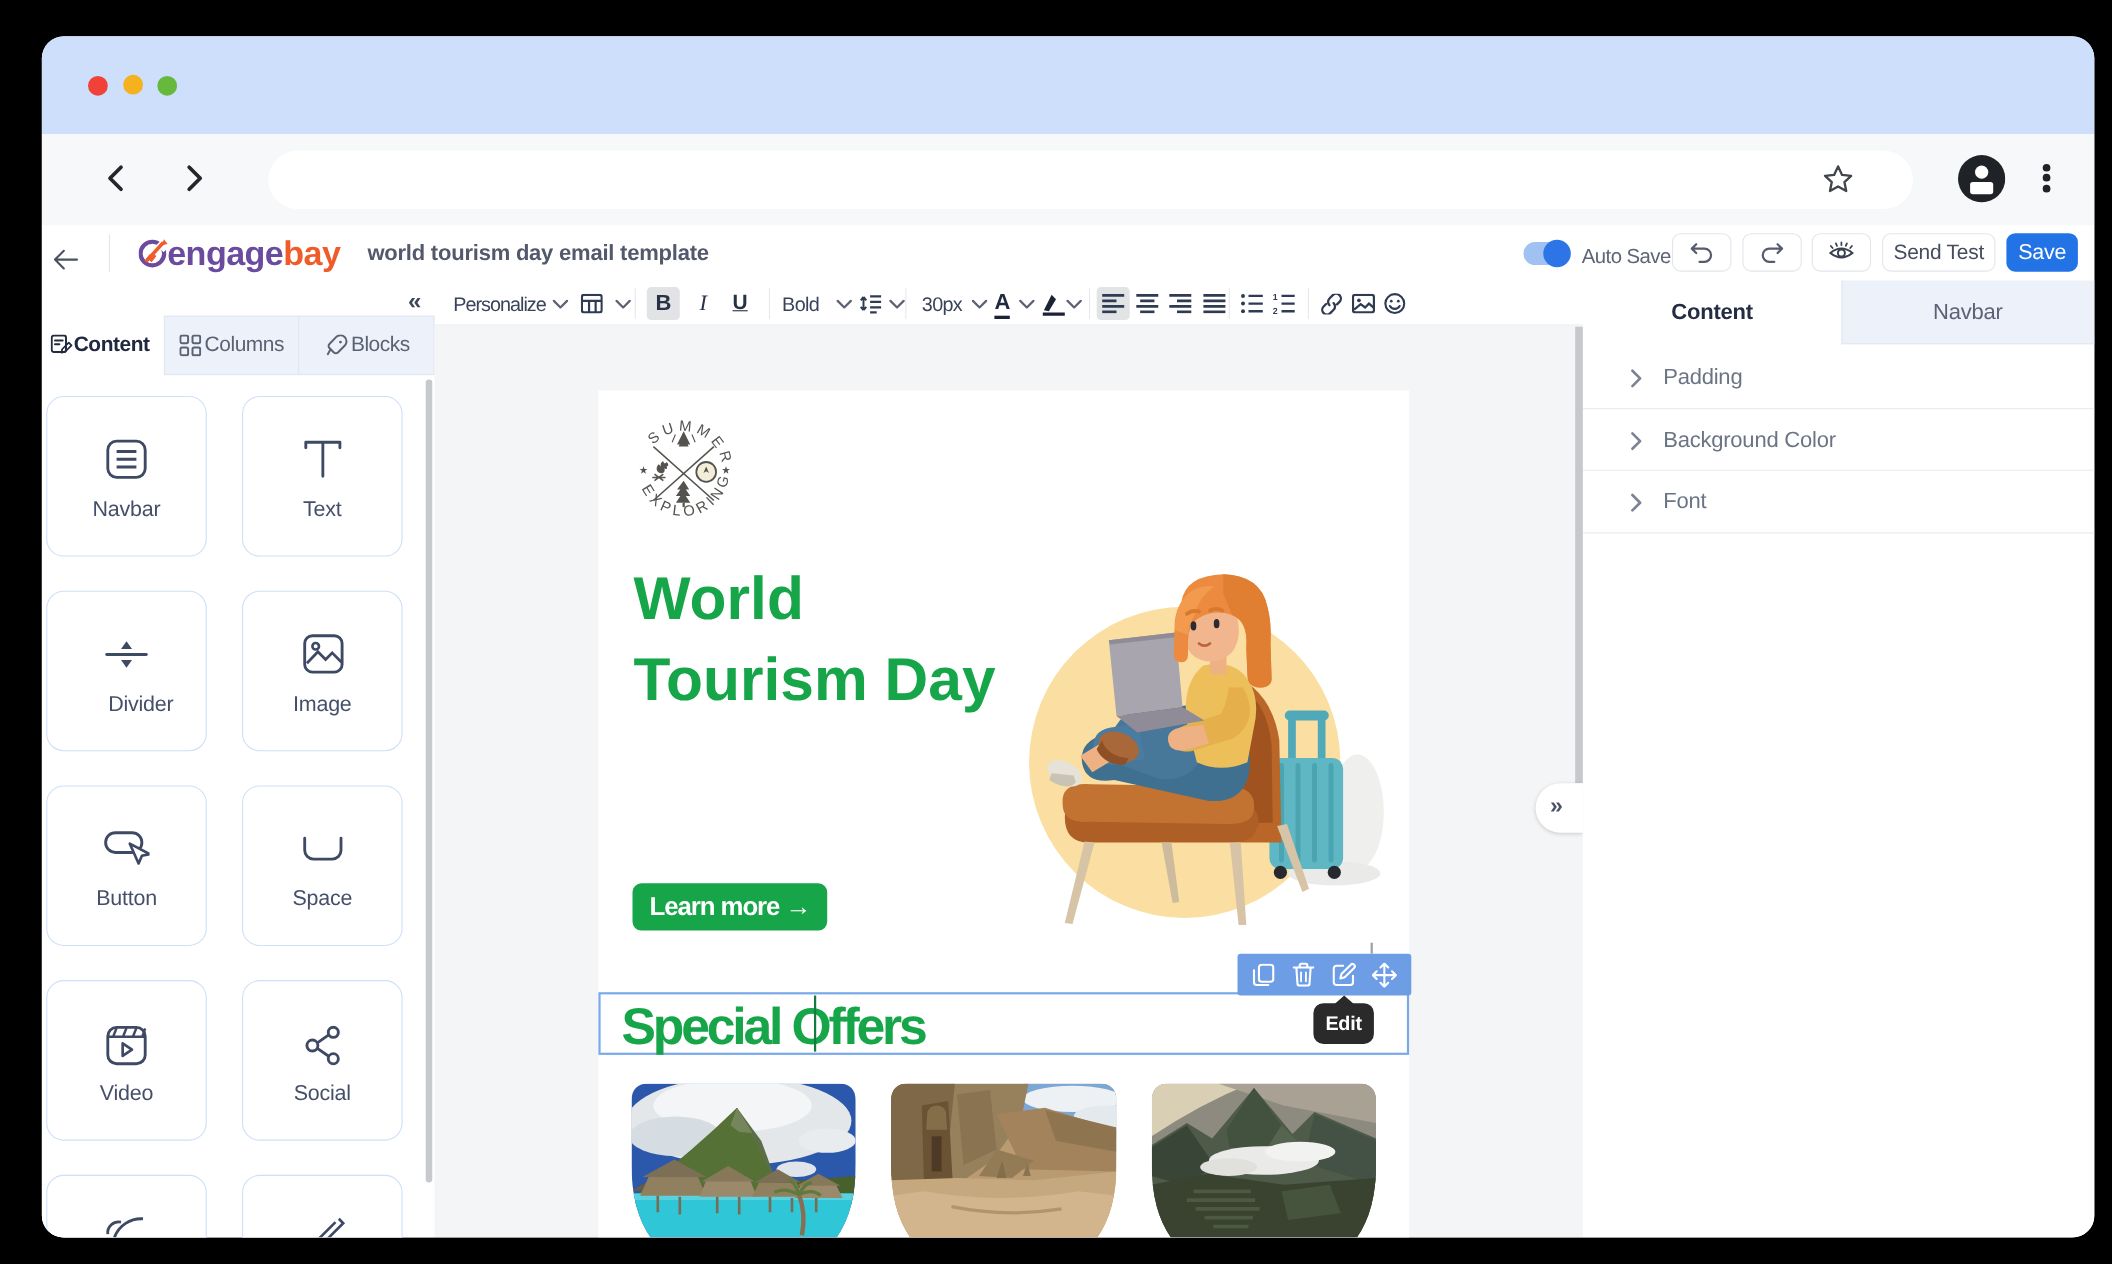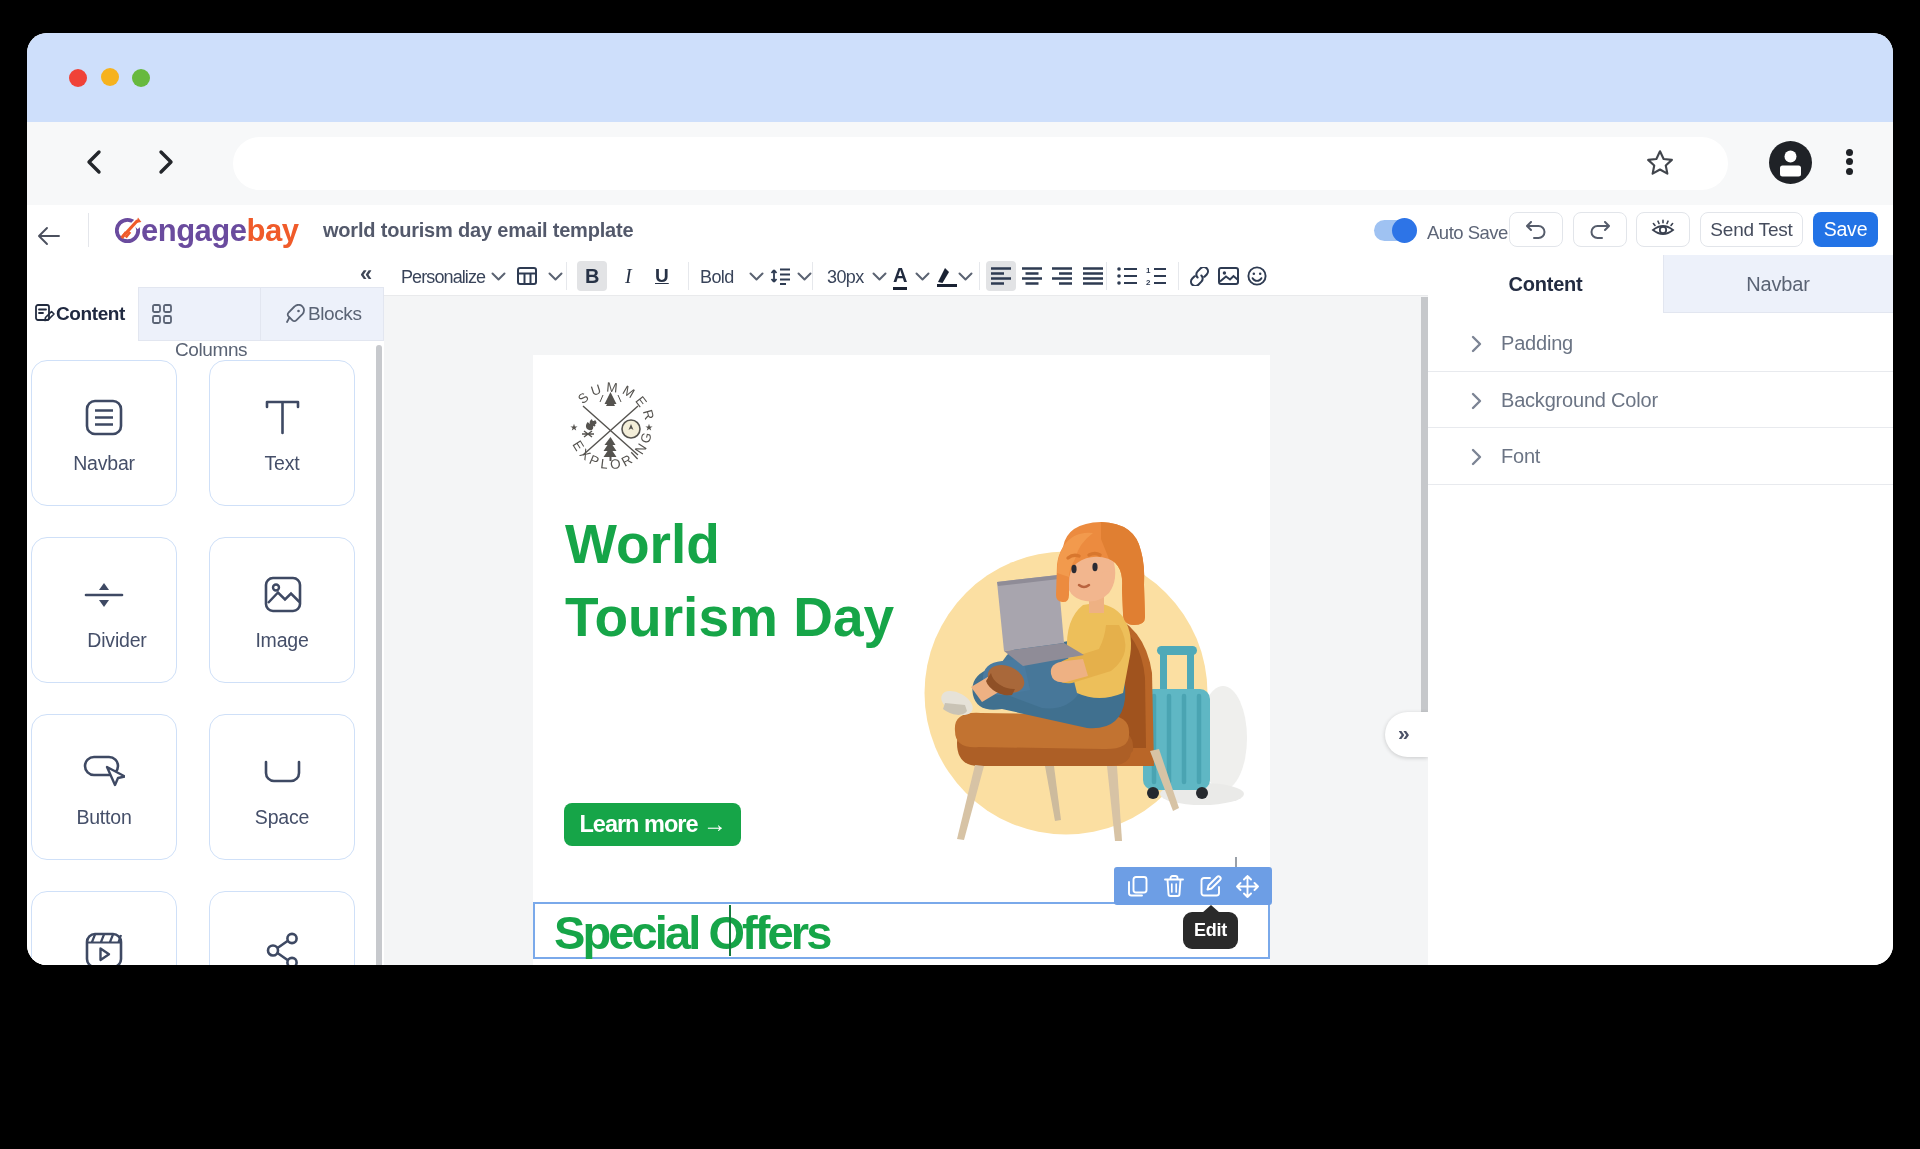--- a/index.html
+++ b/index.html
@@ -1,19 +1,19 @@
 <!DOCTYPE html>
 <html><head>
 <meta charset="utf-8">
 <style>
   * { margin:0; padding:0; box-sizing:border-box; }
   html,body { width:1920px; height:1149px; background:#000; overflow:hidden;
     font-family:"Liberation Sans", sans-serif; }
   .abs { position:absolute; }
-  #win { position:absolute; left:27px; top:33px; width:1866px; height:932px;
+  #win { position:absolute; left:38px; top:33px; width:1866px; height:1092px;
     background:#ffffff; border-radius:20px; overflow:hidden; }
   svg { display:block; }
   .card { width:146px; height:146px; border:1.5px solid #cfe0f8; border-radius:16px; background:#fff; }
   .cardlabel { width:146px; text-align:center; font-size:19.5px; color:#454f69; letter-spacing:-0.2px; }
 </style>
 </head>
 <body>
 <div id="win">
 
   <div class="abs" id="titlebar" style="left:0;top:0;width:1866px;height:89px;background:#cedffb;"></div>
@@ -174,21 +174,21 @@
     </svg>
   <div class="abs" style="left:29px;top:270px;font-size:19px;font-weight:bold;color:#202940;letter-spacing:-0.4px;">Content</div>
   <svg class="abs" style="left:125px;top:271px;" width="20" height="20" viewBox="0 0 20 20">
       <g fill="none" stroke="#5a6374" stroke-width="1.8">
         <rect x="1" y="1" width="7" height="7" rx="1.5"></rect>
         <rect x="12" y="1" width="7" height="7" rx="1.5"></rect>
         <rect x="1" y="12" width="7" height="7" rx="1.5"></rect>
         <rect x="12" y="12" width="7" height="7" rx="1.5"></rect>
       </g>
     </svg>
-  <div class="abs" style="left:148px;top:270px;font-size:19px;color:#5a6374;letter-spacing:-0.4px;margin-top:36px;">Columns</div>
+  <div class="abs" style="left:148px;top:270px;font-size:19px;color:#5a6374;letter-spacing:-0.4px;">Columns</div>
   <svg class="abs" style="left:258px;top:271px;" width="21" height="20" viewBox="0 0 21 20">
       <path d="M9.5 2.5 a5.5 5.5 0 0 1 8 7.6 l-6.3 6.3 a2.6 2.6 0 0 1-3.7 0 l-4-4 a2.6 2.6 0 0 1 0-3.7 z" fill="none" stroke="#5a6374" stroke-width="1.8" stroke-linejoin="round"></path>
       <path d="M4.5 13.5 L2 18" stroke="#5a6374" stroke-width="1.8" stroke-linecap="round"></path>
       <circle cx="13.5" cy="7" r="1.3" fill="#5a6374"></circle>
     </svg>
   <div class="abs" style="left:281px;top:270px;font-size:19px;color:#5a6374;letter-spacing:-0.4px;">Blocks</div>
 
   <div class="abs card" style="left:4px;top:327px;"></div>
   <div class="abs card" style="left:182px;top:327px;"></div>
   <div class="abs card" style="left:4px;top:504px;"></div>

